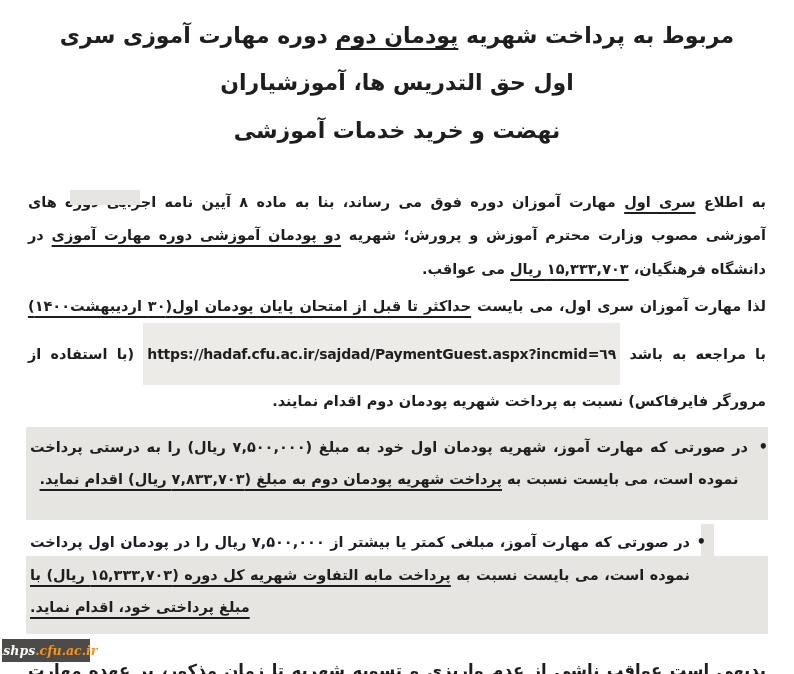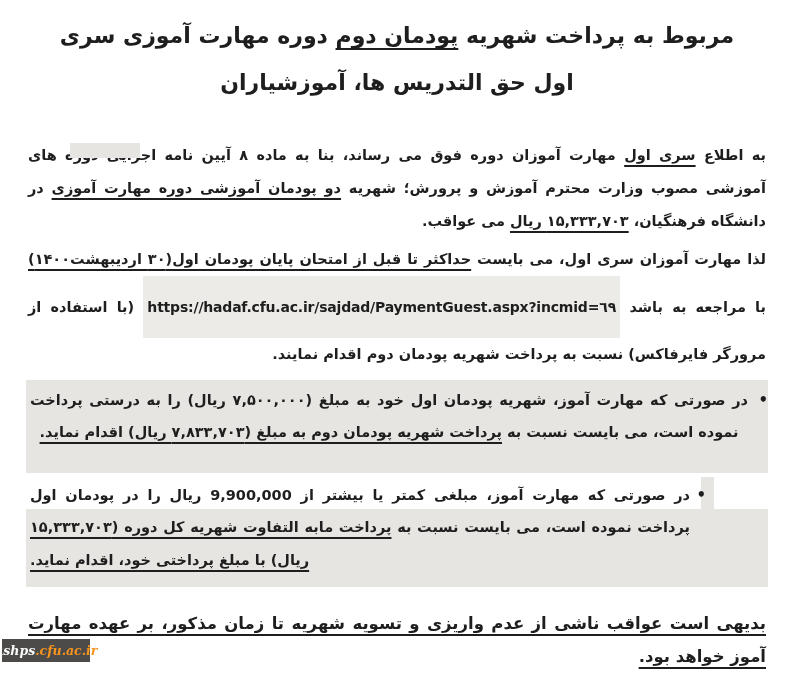--- a/index.html
+++ b/index.html
@@ -116,41 +116,42 @@
 </style>
 </head>
 <body>
 
 <div class="page" style="--text: #1e1e1e; --hl: #e7e5e2; --url-hl: #edebe8; --wm-bg: #4c4b49; --wm-pre: #fafafa; --wm-suf: #f7941d;">
 
 
   <div class="heading">
     <span>مربوط به پرداخت شهریه </span><span class="u">پودمان دوم</span><span> دوره مهارت آموزی سری اول حق التدریس ها، آموزشیاران</span>
     <br>
+    <span>نهضت و خرید خدمات آموزشی</span>
   </div>
 
   <div class="para para1">
     <span class="hl-rect-intro"></span>
     <span>به اطلاع </span><span class="u">سری اول</span><span> مهارت آموزان دوره فوق می رساند، بنا به ماده ۸ آیین نامه اجرایی دوره های آموزشی مصوب وزارت محترم آموزش و پرورش؛ شهریه </span><span class="u">دو پودمان آموزشی دوره مهارت آموزی</span><span> در دانشگاه فرهنگیان، </span><span class="u">۱۵,۳۳۳,۷۰۳ ریال</span><span> می عواقب.</span>
   </div>
 
   <div class="para para2">
     <span>لذا مهارت آموزان سری اول، می بایست </span><span class="u">حداکثر تا قبل از امتحان پایان پودمان اول(۳۰ اردیبهشت۱۴۰۰)</span><span> با مراجعه به باشد </span><span class="url">https://hadaf.cfu.ac.ir/sajdad/PaymentGuest.aspx?incmid=٦٩</span><span> (با استفاده از مرورگر فایرفاکس) نسبت به پرداخت شهریه پودمان دوم اقدام نمایند.</span>
   </div>
 
   <div class="bullets">
 
     <div class="bullet-row bullet-1">
       <span class="dot">•</span>
       <span>در صورتی که مهارت آموز، شهریه پودمان اول خود به مبلغ (۷,۵۰۰,۰۰۰ ریال) را به درستی پرداخت نموده است، می بایست نسبت به </span><span class="u">پرداخت شهریه پودمان دوم به مبلغ (۷,۸۳۳,۷۰۳ ریال) اقدام نماید.</span>
     </div>
 
     <div class="bullet-row bullet-2">
       <span class="dot">•</span>
-      <span>در صورتی که مهارت آموز، مبلغی کمتر یا بیشتر از 9,900,000 ریال را در پودمان اول پرداخت نموده است، می بایست نسبت به </span><span class="u">پرداخت مابه التفاوت شهریه کل دوره (۱۵,۳۳۳,۷۰۳ ریال) با مبلغ پرداختی خود، اقدام نماید.</span>
+      <span>در صورتی که مهارت آموز، مبلغی کمتر یا بیشتر از ۷,۵۰۰,۰۰۰ ریال را در پودمان اول پرداخت نموده است، می بایست نسبت به </span><span class="u">پرداخت مابه التفاوت شهریه کل دوره (۱۵,۳۳۳,۷۰۳ ریال) با مبلغ پرداختی خود، اقدام نماید.</span>
     </div>
 
   </div>
 
   <div class="closing">
     <span class="u">بدیهی است عواقب ناشی از عدم واریزی و تسویه شهریه تا زمان مذکور، بر عهده مهارت آموز خواهد بود.</span>
   </div>
 
   <div class="watermark">
     <span class="wm-prefix">kshps</span>

